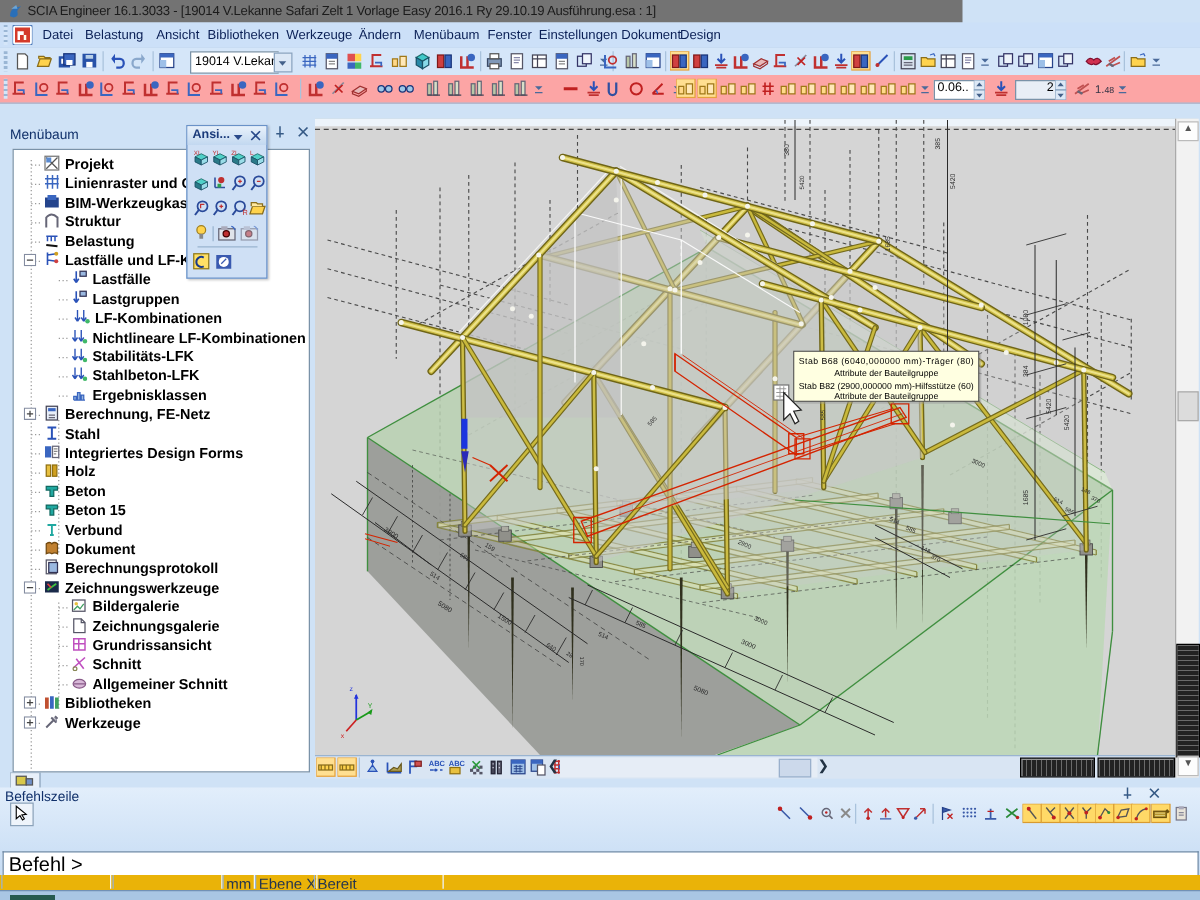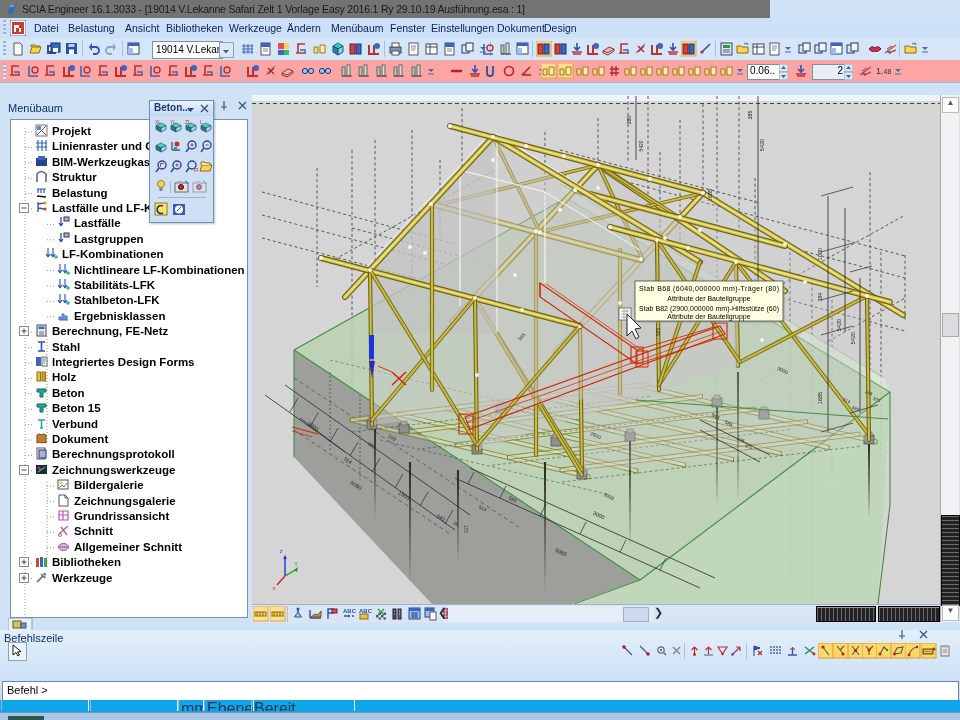--- a/index.html
+++ b/index.html
@@ -12,22 +12,22 @@
 .grip{position:absolute;width:3px;height:16px;top:3px;background:repeating-linear-gradient(180deg,#9ab6d4 0 2px,#d5e6f9 2px 4px);}
 .sep{position:absolute;width:1px;height:16px;top:3px;background:#a9c2dc;}
 #lpanel{left:0;top:95px;width:252px;height:535px;background:#cfe2f6;}
 #lphead{position:absolute;left:8px;top:7px;font-size:11px;color:#10306a;}
 #tree{position:absolute;left:10px;top:24px;width:236px;height:497px;background:#fff;border:1px solid #7a92a8;overflow:hidden;font-size:11.5px;color:#000;}
 .trow{position:absolute;left:0;white-space:nowrap;font-weight:bold;}
 #viewport{left:252px;top:95px;width:706px;height:527px;background:#d6d6d6;}
 #vbstrip{position:absolute;left:0px;top:509px;width:690px;height:18px;background:#d9e5f3;border-top:1px solid #9ab4d0;}
 #vscroll{position:absolute;left:688px;top:0px;width:18px;height:527px;background:#f2f2f2;border-left:1px solid #aaa;}
 #cmdpanel{left:0;top:630px;width:960px;height:70px;background:linear-gradient(180deg,#e2eefb,#c6dcf4);padding-left:13px;}
-#cmdinput{position:absolute;left:2px;top:51px;width:951px;height:16px;background:#fff;border:1px solid #6a87a5;border-bottom:none;font-size:11px;padding:2px 0 0 4px;color:#000;}
-#statusbar{left:0;top:700px;width:960px;height:12px;background:#0ea5e9;font-size:16px;color:#26364e;}
+#cmdinput{position:absolute;left:2px;top:51px;width:951px;height:16px;background:#fff;border:1px solid #6a87a5;border-bottom:none;font-size:16px;padding:2px 0 0 4px;color:#000;}
+#statusbar{left:0;top:700px;width:960px;height:12px;background:#eab308;font-size:12px;color:#26364e;}
 #bottom{left:0;top:712px;width:960px;height:8px;background:#a9c6e4;border-top:1px solid #7291b5;}
 .cell{position:absolute;top:0;height:11px;border-left:1px solid #9ab4d0;border-right:1px solid #eef6ff;padding:0 2px;white-space:nowrap;overflow:hidden;}
 #ansibar{left:149px;top:100px;width:63px;height:121px;background:#cfe0f5;border:1px solid #6a92c8;box-shadow:1px 1px 2px rgba(0,0,0,0.25);}
 </style></head><body>
 <div class="abs" id="titlebar">
  <svg class="abs" style="left:6px;top:3px" width="13" height="13">
       <path d="M2 10 Q2 4 7 3 L11 2 Q7 5 8 7 Q9 10 5 11 Z" fill="#2a6fb8"></path>
       <path d="M3 4 L7 1 L8 4 Z" fill="#6aa5d8"></path>
     </svg>
  <span class="t">SCIA Engineer 16.1.3033 - [19014 V.Lekanne Safari Zelt 1 Vorlage Easy 2016.1 Ry 29.10.19 Ausführung.esa : 1]</span>
@@ -547,21 +547,21 @@
         <path d="M2.5 5 h5" stroke="#444" stroke-width="1"></path>
       </svg>
       <div class="trow" style="top:96px;left:46px"><svg width="13" height="13" style="vertical-align:-2px;margin-right:4px">
           <path d="M4 1 v9 M4 10 l-2 -3 M4 10 l2 -3" stroke="#2a52b8" stroke-width="1.3" fill="none"></path>
           <rect x="7" y="1" width="5" height="4" fill="#9ab8e0" stroke="#335"></rect>
         </svg>Lastfälle</div>
       <div class="trow" style="top:112px;left:46px"><svg width="13" height="13" style="vertical-align:-2px;margin-right:4px">
           <path d="M4 1 v9 M4 10 l-2 -3 M4 10 l2 -3" stroke="#2a52b8" stroke-width="1.3" fill="none"></path>
           <rect x="7" y="1" width="5" height="4" fill="#9ab8e0" stroke="#335"></rect>
         </svg>Lastgruppen</div>
-      <div class="trow" style="top:127px;left:34px"><svg width="13" height="13" style="vertical-align:-2px;margin-right:4px">
+      <div class="trow" style="top:127px;left:48px"><svg width="13" height="13" style="vertical-align:-2px;margin-right:4px">
           <path d="M3 1 v9 M3 10 l-2 -3 M3 10 l2 -3 M8 1 v9 M8 10 l-2 -3 M8 10 l2 -3" stroke="#2a52b8" stroke-width="1.1" fill="none"></path>
           <circle cx="11" cy="10" r="1.8" fill="#40b868"></circle>
         </svg>LF-Kombinationen</div>
       <div class="trow" style="top:143px;left:46px"><svg width="13" height="13" style="vertical-align:-2px;margin-right:4px">
           <path d="M3 1 v9 M3 10 l-2 -3 M3 10 l2 -3 M8 1 v9 M8 10 l-2 -3 M8 10 l2 -3" stroke="#2a52b8" stroke-width="1.1" fill="none"></path>
           <circle cx="11" cy="10" r="1.8" fill="#40b868"></circle>
         </svg>Nichtlineare LF-Kombinationen</div>
       <div class="trow" style="top:158px;left:46px"><svg width="13" height="13" style="vertical-align:-2px;margin-right:4px">
           <path d="M3 1 v9 M3 10 l-2 -3 M3 10 l2 -3 M8 1 v9 M8 10 l-2 -3 M8 10 l2 -3" stroke="#2a52b8" stroke-width="1.1" fill="none"></path>
           <circle cx="11" cy="10" r="1.8" fill="#40b868"></circle>
@@ -1131,21 +1131,21 @@
     </div>
  <div id="vscroll">
       <div class="abs" style="left:1px;top:2px;width:15px;height:14px;background:#fdfdfd;border:1px solid #bbb;font-size:8px;text-align:center;color:#555">▲</div>
       <div class="abs" style="left:1px;top:218px;width:15px;height:22px;background:#dcdcdc;border:1px solid #aaa"></div>
       <div class="abs" style="left:0px;top:420px;width:17px;height:89px;background:repeating-linear-gradient(180deg,#6a6a6a 0 1px,#222 1px 4px);border:1px solid #000"></div>
       <div class="abs" style="left:1px;top:510px;width:15px;height:14px;background:#fdfdfd;border:1px solid #bbb;font-size:8px;text-align:center;color:#555">▼</div>
     </div>
 </div>
 <div class="abs" id="ansibar">
     <div class="abs" style="left:0;top:0;width:63px;height:15px;background:linear-gradient(180deg,#e8f1fb,#c2d8f0)"></div>
-    <div class="abs" style="left:4px;top:1px;font-size:10px;font-weight:bold;color:#1a3a7a">Beton...</div>
+    <div class="abs" style="left:4px;top:1px;font-size:10px;font-weight:bold;color:#1a3a7a">Ansi...</div>
     <svg class="abs" style="left:36px;top:5px" width="10" height="8">
       <path d="M1 2 h7 l-3.5 4Z" fill="#2a4a8a"></path>
     </svg>
     <svg class="abs" style="left:50px;top:3px" width="10" height="10">
       <path d="M1 1 l7 7 M8 1 l-7 7" stroke="#2a4a8a" stroke-width="1.3"></path>
     </svg>
     <svg class="abs" style="left:4px;top:18px" width="14" height="14">
       <text x="1" y="5" font-size="5" fill="#c03030">XL</text>
       <path d="M7 4 L12 6.5 L7 9 L2 6.5 Z" fill="#50d0c8" stroke="#1a6a66" stroke-width="0.7"></path>
       <path d="M2 6.5 v4 l5 2.5 v-4Z" fill="#2a7a88" stroke="#1a5066" stroke-width="0.7"></path>

